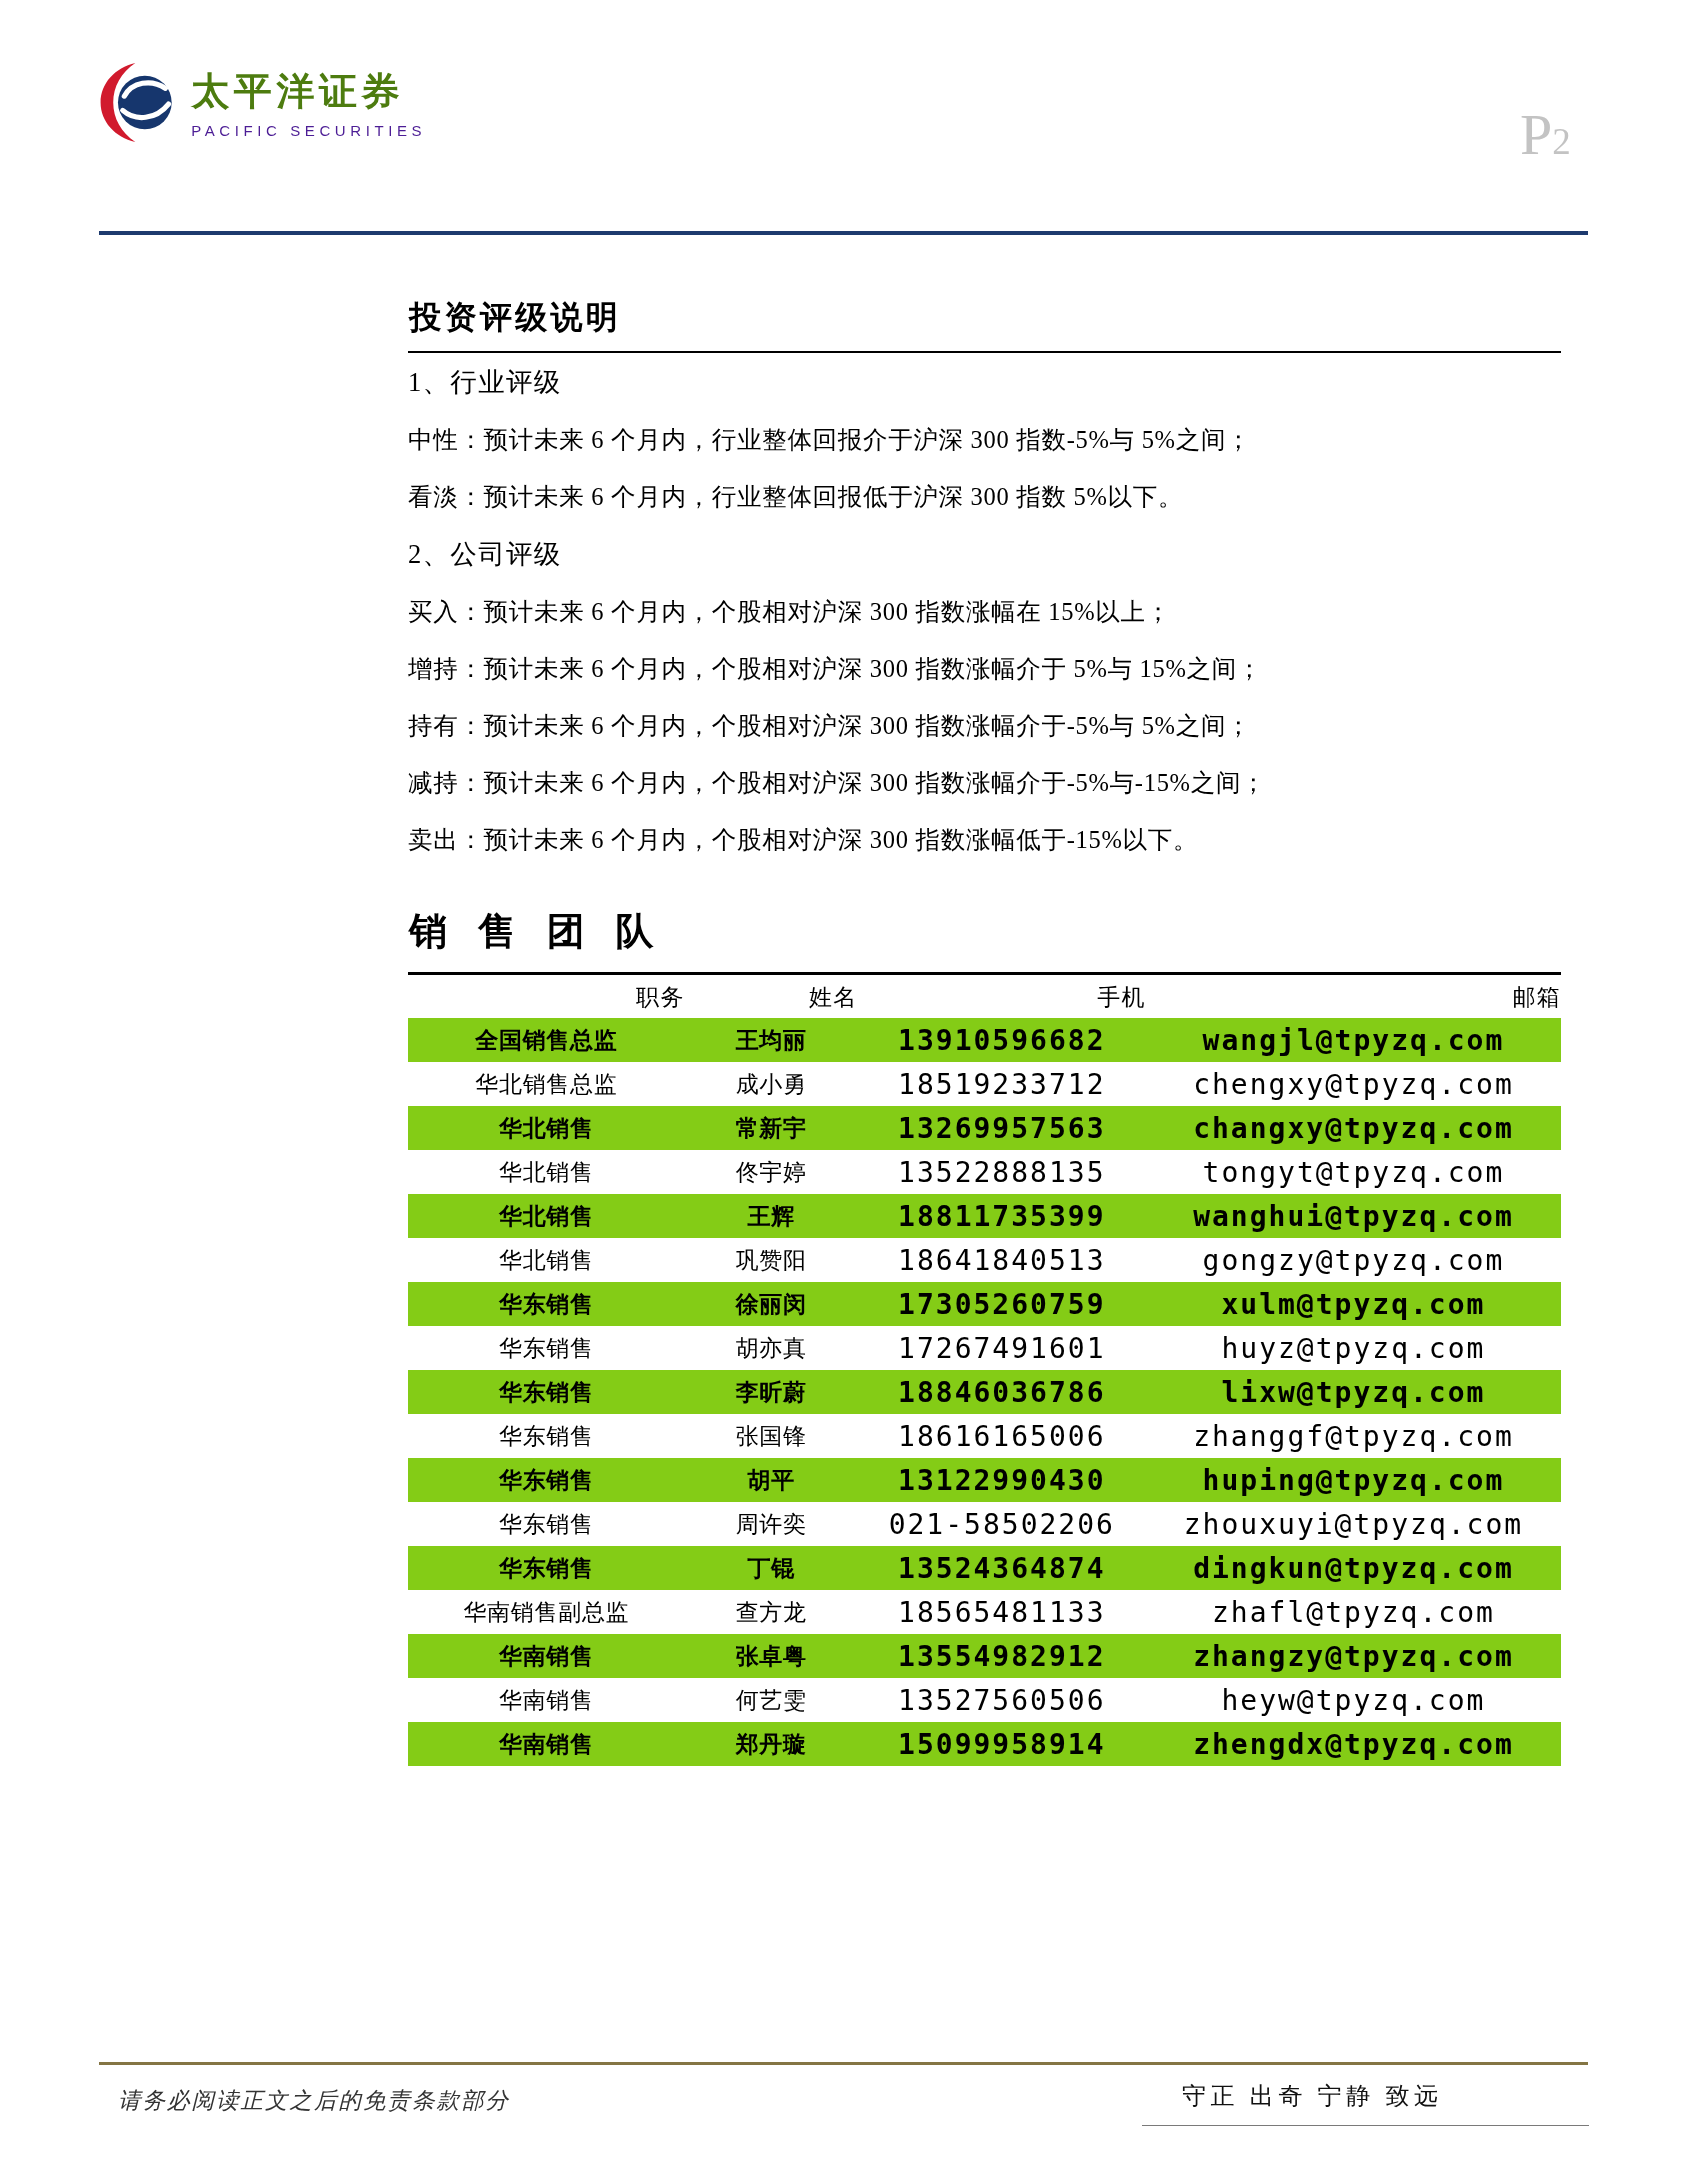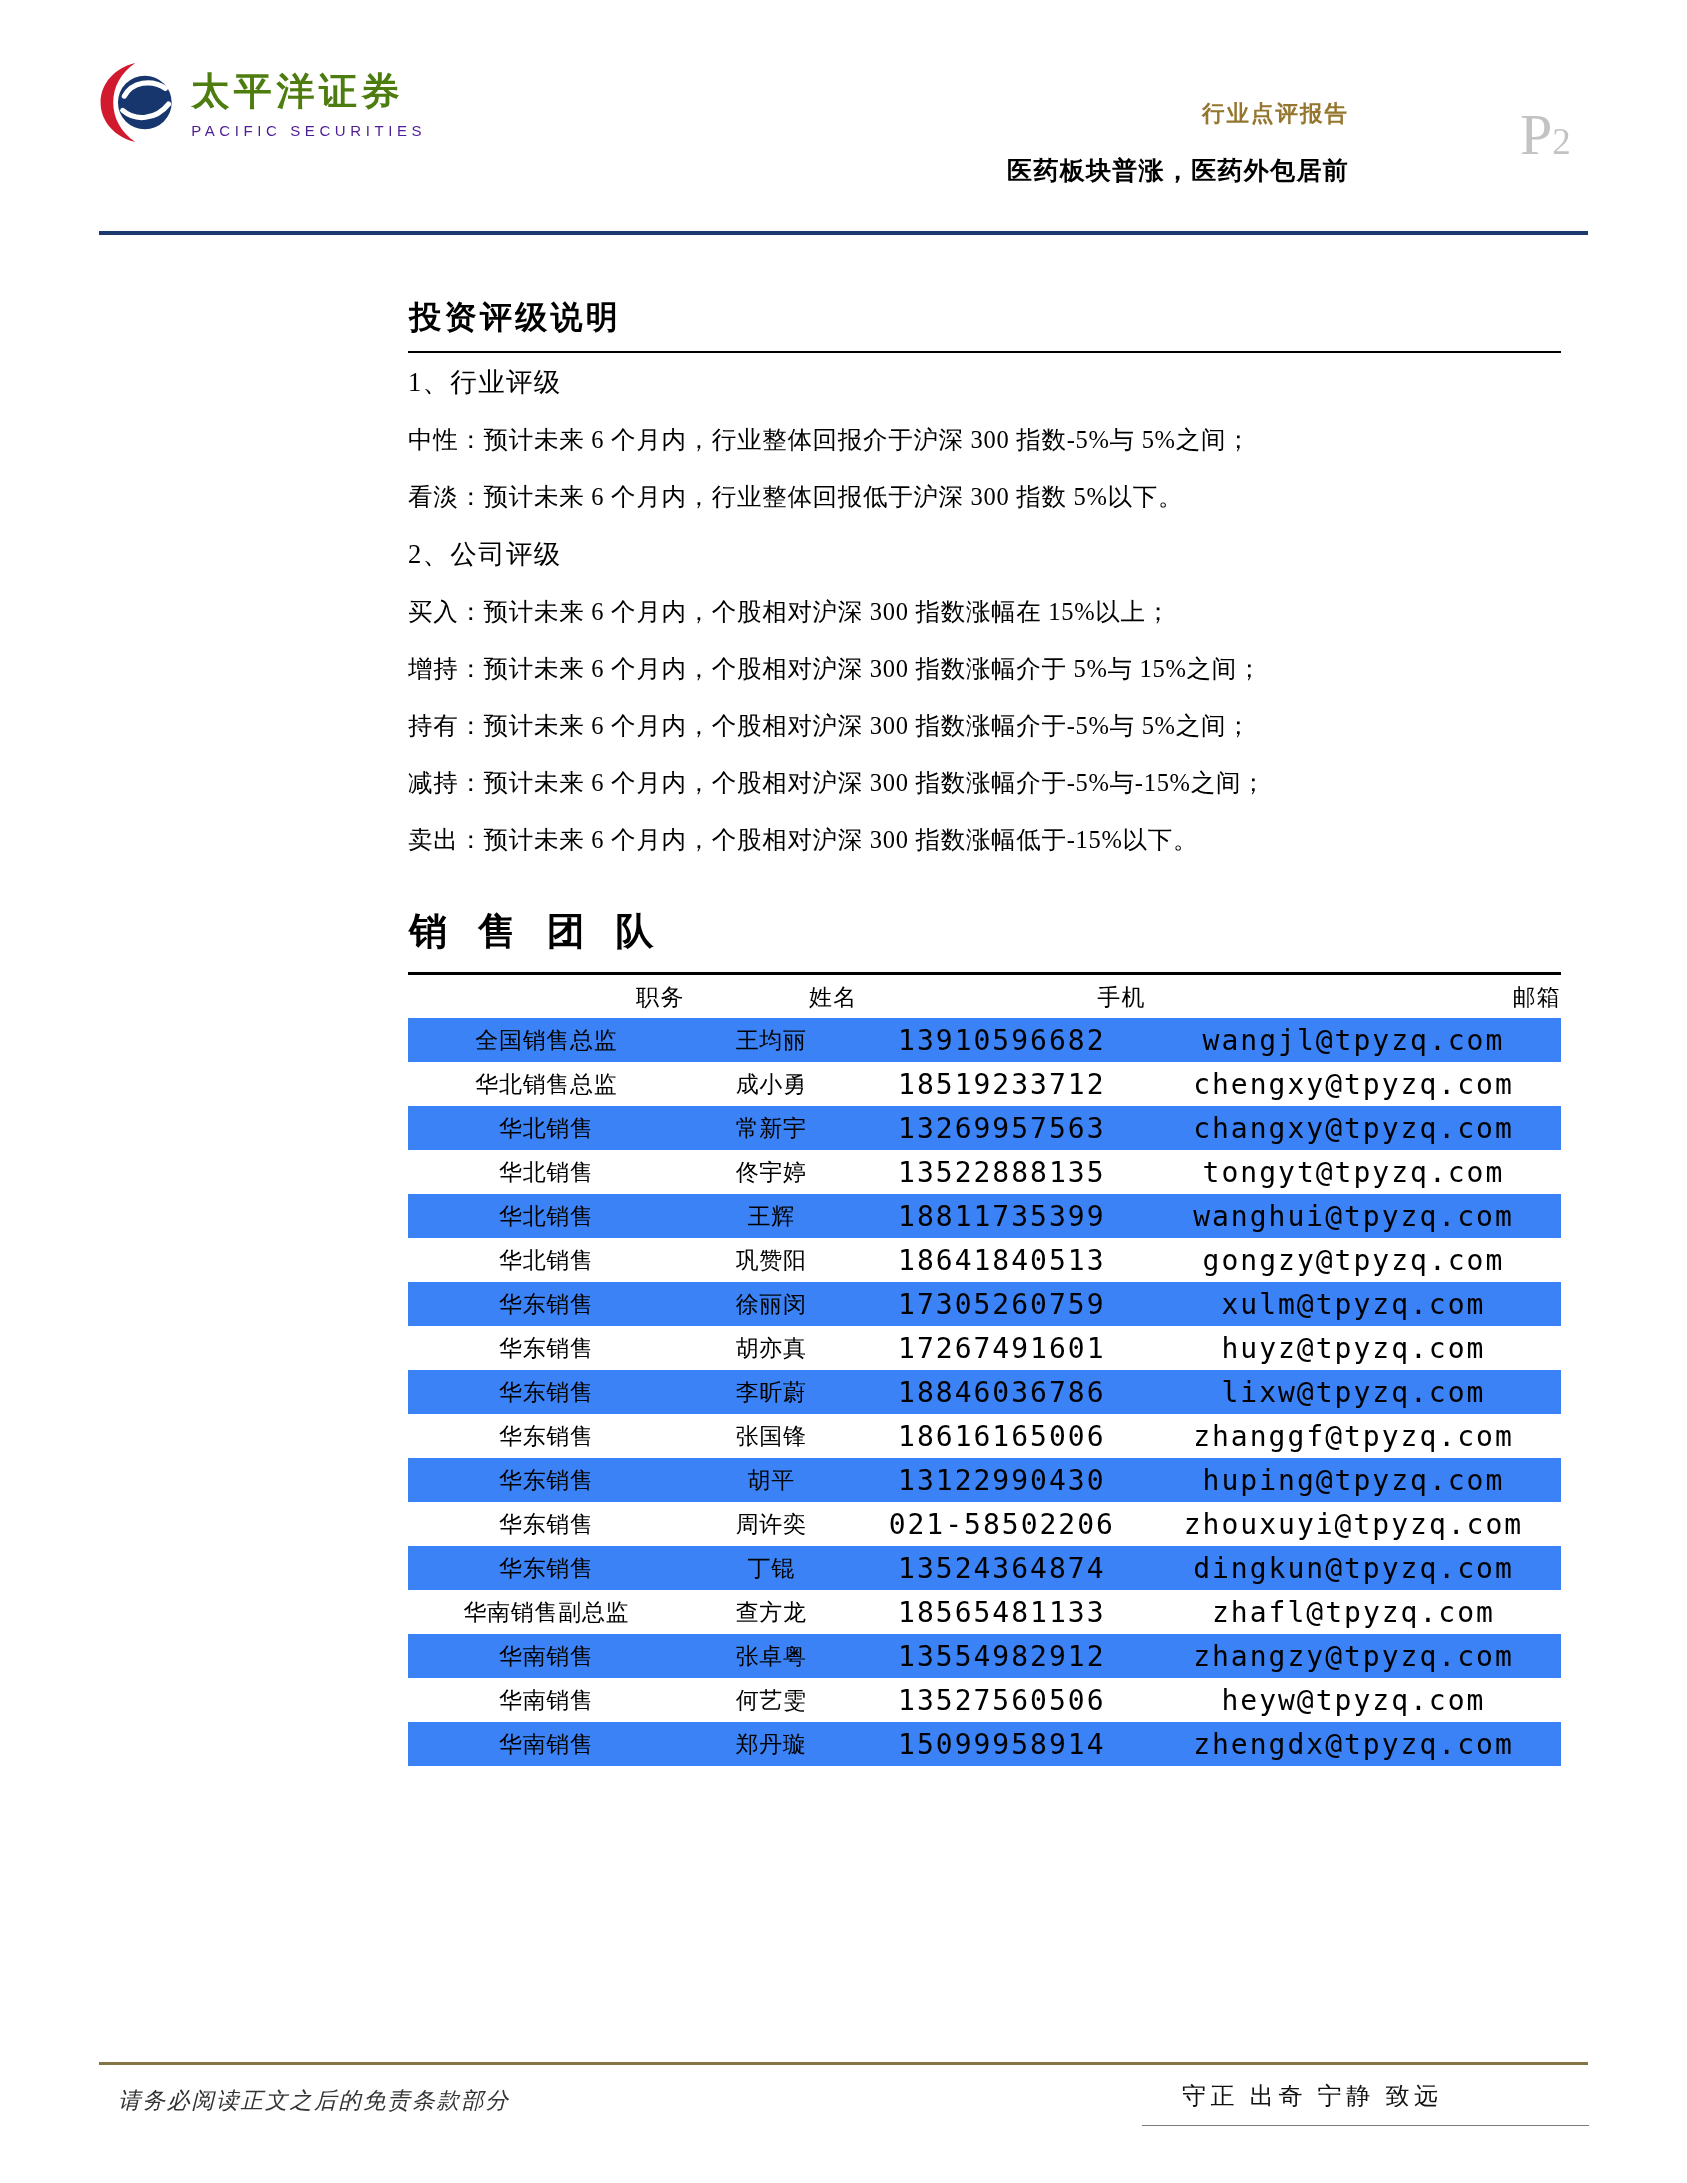--- a/index.html
+++ b/index.html
@@ -57,21 +57,21 @@
   .sales { margin-top: 38px; }
   .sales-title { font-size: 38px; font-weight: bold; letter-spacing: 10.6px; padding-left: 1.3px; }
   .sales-rule { height: 3.3px; background: #000; margin-top: 14.6px; }
 
   table { width: 100%; border-collapse: collapse; margin-top: 1.3px; }
   th {
     font-size: 23px; font-weight: normal; height: 42px;
     text-align: right; vertical-align: middle; letter-spacing: 1.3px;
   }
   td { text-align: center; vertical-align: middle; height: 44px; font-size: 23px; letter-spacing: 0.7px; }
-  tr.alt { background: #3b82f6; }
+  tr.alt { background: #84cc16; font-weight: bold; }
   td.col2, td.col3 {
     font-family: "DejaVu Sans Mono", "Liberation Mono", monospace;
     font-size: 28px;
   }
   td.col2 { letter-spacing: 2px; }
   td.col3 { letter-spacing: 2px; }
 
   
   .footer-rule {
     position: absolute; left: 99px; top: 2062px; width: 1489px; height: 3.3px;
@@ -100,24 +100,20 @@
         <path d="M30,60 C46,74 72,72 88,52 M84,32 C66,20 42,24 32,42" stroke="#ffffff" stroke-width="6.5" fill="none" stroke-linecap="round"></path>
         <path d="M46,0 C20,6 2,26 2,50 C2,74 20,94 46,100 C28,88 18,70 18,50 C18,30 28,12 46,0 Z" fill="#d11a2d"></path>
       </svg>
     </span>
     <div class="brand-text">
       <div class="brand-cn">太平洋证券</div>
       <div class="brand-en">PACIFIC SECURITIES</div>
     </div>
   </div>
 
-  <div class="header-right">
-    <div class="report-type">行业点评报告</div>
-    <div class="report-title">医药板块普涨，医药外包居前</div>
-  </div>
 
   <div class="page-num">
     <span class="pn-p">P</span><span class="pn-n">2</span>
   </div>
 
   <div class="header-rule"></div>
 
   <div class="content">
 
     <section class="rating">

